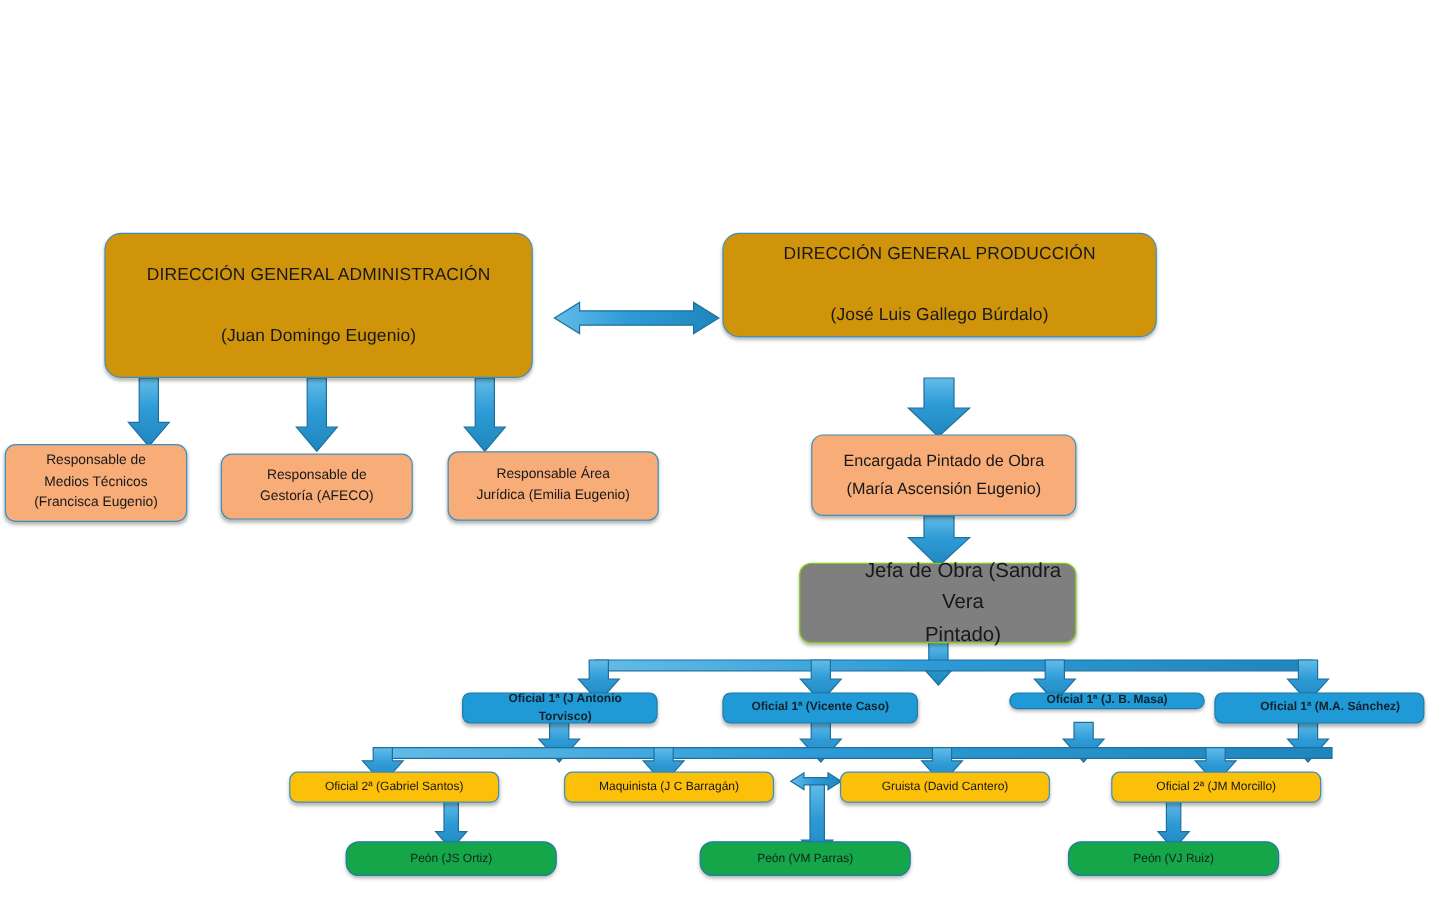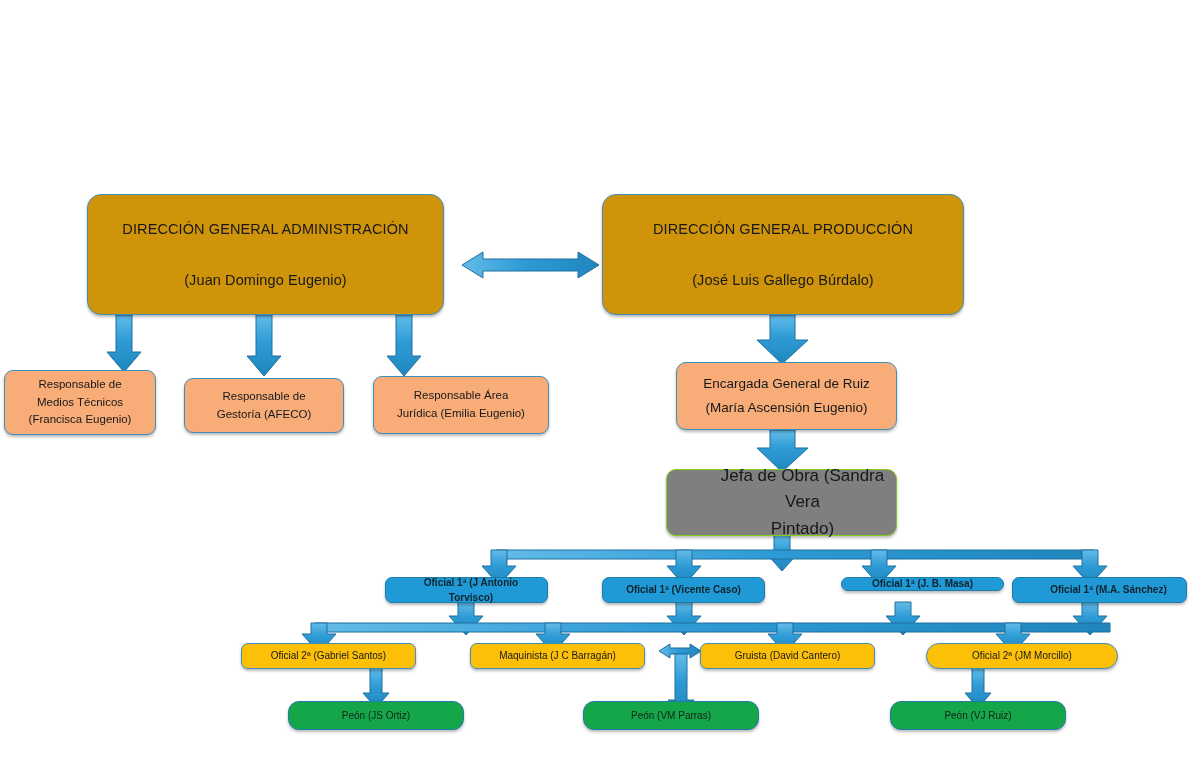--- a/index.html
+++ b/index.html
@@ -206,21 +206,21 @@
     </g>
   </svg>
 
   <div class="node lvl-dir" style="left:87px; top:194px; width:357px; height:121px;">
     <span class="lines">
       <span class="l">DIRECCIÓN GENERAL ADMINISTRACIÓN</span>
       <span class="l">(Juan Domingo Eugenio)</span>
     </span>
   </div>
 
-  <div class="node lvl-dir" style="left:602px; top:194px; width:362px; height:121px;">
+  <div class="node lvl-dir" style="left:602px; top:194px; width:362px; height:87px;">
     <span class="lines">
       <span class="l">DIRECCIÓN GENERAL PRODUCCIÓN</span>
       <span class="l">(José Luis Gallego Búrdalo)</span>
     </span>
   </div>
 
   <div class="node lvl-peach" style="left:4px; top:370px; width:152px; height:65px;">
     <span class="lines">
       <span class="l">Responsable de</span>
       <span class="l">Medios Técnicos</span>
@@ -237,21 +237,21 @@
 
   <div class="node lvl-peach" style="left:373px; top:376px; width:176px; height:58px;">
     <span class="lines">
       <span class="l">Responsable Área</span>
       <span class="l">Jurídica (Emilia Eugenio)</span>
     </span>
   </div>
 
   <div class="node lvl-peach big" style="left:676px; top:362px; width:221px; height:68px;">
     <span class="lines">
-      <span class="l">Encargada General de Ruiz</span>
+      <span class="l">Encargada Pintado de Obra</span>
       <span class="l">(María Ascensión Eugenio)</span>
     </span>
   </div>
 
   <div class="node lvl-gray" style="left:666px; top:469px; width:231px; height:67px;">
     <span class="lines">
       <span class="l">Jefa de Obra (Sandra Vera</span>
       <span class="l">Pintado)</span>
     </span>
   </div>
@@ -271,21 +271,21 @@
 
   <div class="node lvl-yellow" style="left:241px; top:643px; width:175px; height:26px;">
     <span>Oficial 2ª (Gabriel Santos)</span>
   </div>
   <div class="node lvl-yellow" style="left:470px; top:643px; width:175px; height:26px;">
     <span>Maquinista (J C Barragán)</span>
   </div>
   <div class="node lvl-yellow" style="left:700px; top:643px; width:175px; height:26px;">
     <span>Gruista (David Cantero)</span>
   </div>
-  <div class="node lvl-yellow" style="left:926px; top:643px; width:192px; height:26px;border-radius:13px;">
+  <div class="node lvl-yellow" style="left:926px; top:643px; width:175px; height:26px;">
     <span>Oficial 2ª (JM Morcillo)</span>
   </div>
 
   <div class="node lvl-green" style="left:288px; top:701px; width:176px; height:29px;">
     <span>Peón (JS Ortiz)</span>
   </div>
   <div class="node lvl-green" style="left:890px; top:701px; width:176px; height:29px;">
     <span>Peón (VJ Ruiz)</span>
   </div>
   <div class="node lvl-green" style="left:583px; top:701px; width:176px; height:29px;">

